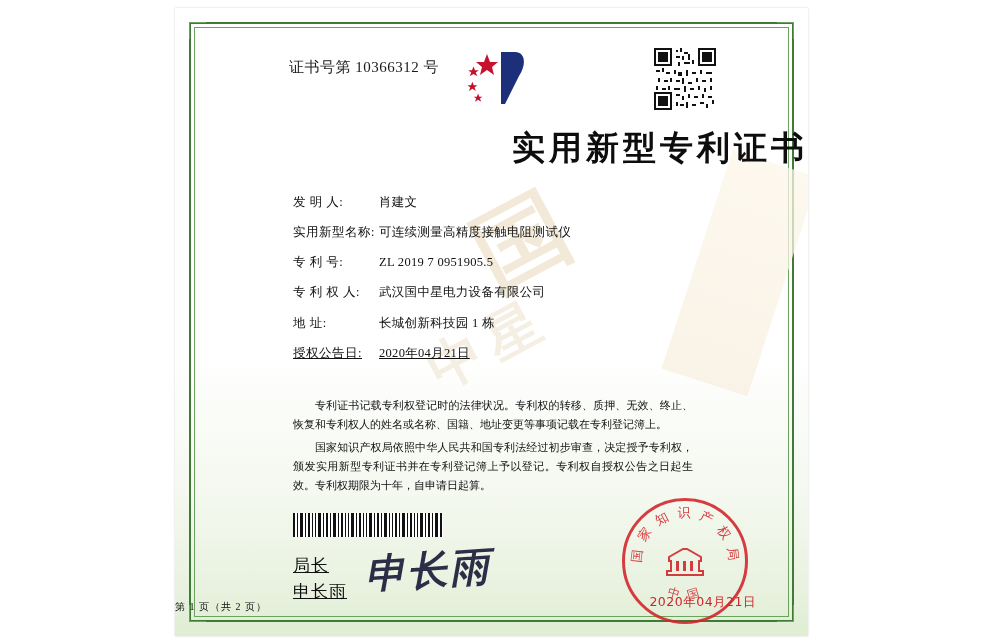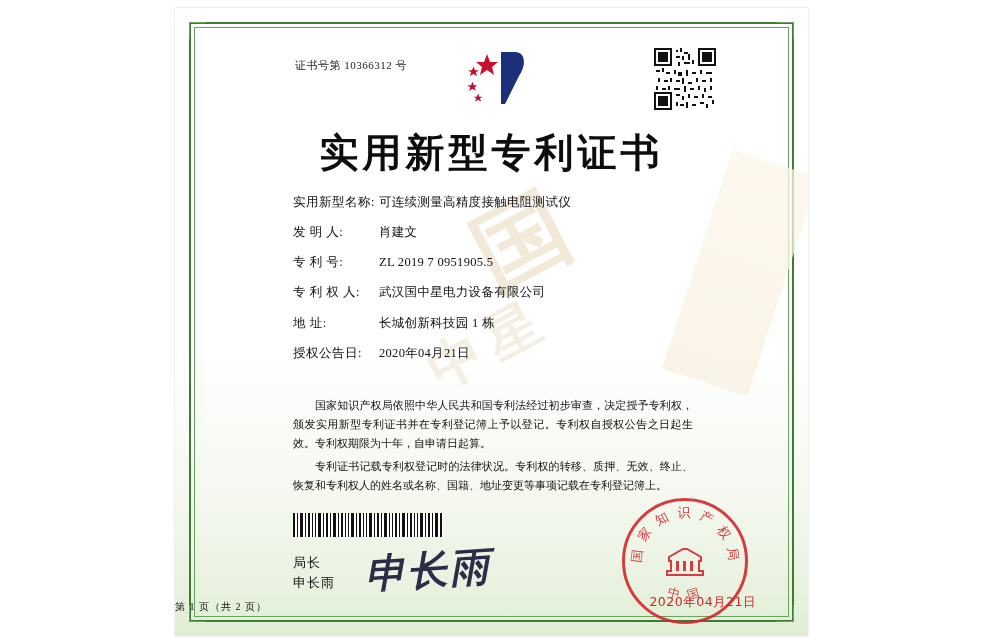--- a/index.html
+++ b/index.html
@@ -72,73 +72,73 @@
     left:520px;top:150px;
     width:90px;height:230px;
     background:linear-gradient(180deg,#fdf6e9,#f7efe0);
     transform:rotate(18deg);
     opacity:.75;
     pointer-events:none;
   }
 
   
   .cert-no{
-    position:absolute;left:120px;top:50px;
-    font-size:11px;color:#1a1a1a;letter-spacing:.5px;
+    position:absolute;left:114px;top:50px;
+    font-size:15px;color:#1a1a1a;letter-spacing:.5px;
   }
   .logo{
     position:absolute;left:282px;top:36px;width:80px;height:72px;
   }
   .qr{
     position:absolute;right:92px;top:40px;width:62px;height:62px;
   }
 
   .title{
     position:absolute;left:0;right:0;top:118px;
-    text-align:center;
-    font-size:39px;
+    text-align:right;
+    font-size:33px;
     letter-spacing:4px;
     font-weight:bold;
     color:#0d0d0d;
     font-family:"DejaVu Sans", sans-serif;
   }
 
   
   .fields{
     position:absolute;left:118px;top:185px;width:420px;
     font-size:12.5px;color:#111;line-height:1.45;
   }
   .row{display:flex;margin-bottom:12px;align-items:flex-start;}
   .row .lbl{
     width:86px;flex:0 0 86px;
     letter-spacing:.5px;
     white-space:nowrap;
   }
   .row .val{flex:1;letter-spacing:.3px;}
   .row .val .sub{display:block;}
-  .row-wide{display:flex;}
+  .row-wide{display:flex;text-decoration:underline;}
   .row-wide .left{display:flex;flex:0 0 268px;}
   .row-wide .right{display:flex;flex:1;}
 
   
   .paras{
     position:absolute;left:118px;top:388px;width:400px;
     font-size:11px;line-height:1.72;color:#111;text-align:justify;
   }
   .paras p{margin:0 0 4px 0;text-indent:2em;}
 
   
   .barcode{
     position:absolute;left:118px;top:505px;width:150px;height:24px;
   }
 
   
   .sig-label{
     position:absolute;left:118px;top:545px;
-    font-size:13px;line-height:1.55;color:#111;letter-spacing:1px;
+    font-size:17px;line-height:1.55;color:#111;letter-spacing:1px;text-decoration:underline;
   }
   .sig-script{
     position:absolute;left:190px;top:535px;
     font-size:40px;color:#1d1d3a;
     font-family:"DejaVu Serif", serif;
     font-style:italic;font-weight:bold;
     transform:rotate(-4deg);
     letter-spacing:2px;
     opacity:.92;
   }
@@ -259,27 +259,27 @@
           <rect x="29" y="26" width="1" height="2"></rect>
         </g>
       </svg>
     </div>
 
     <div class="title">实用新型专利证书</div>
 
     <div class="fields">
 
       <div class="row">
+        <span class="lbl">发 明 人:</span>
+        <span class="val">肖建文</span>
+      </div>
+
+      <div class="row">
         <span class="lbl">实用新型名称:</span>
         <span class="val">可连续测量高精度接触电阻测试仪</span>
-      </div>
-
-      <div class="row">
-        <span class="lbl">发 明 人:</span>
-        <span class="val">肖建文</span>
       </div>
 
       <div class="row">
         <span class="lbl">专 利 号:</span>
         <span class="val">ZL 2019 7 0951905.5</span>
       </div>
 
 
       <div class="row">
         <span class="lbl">专 利 权 人:</span>
@@ -298,22 +298,22 @@
           <span class="lbl">授权公告日:</span>
           <span class="val">2020年04月21日</span>
         </span>
         <span class="right">
         </span>
       </div>
 
     </div>
 
     <div class="paras">
+      <p>专利证书记载专利权登记时的法律状况。专利权的转移、质押、无效、终止、恢复和专利权人的姓名或名称、国籍、地址变更等事项记载在专利登记簿上。</p>
       <p>国家知识产权局依照中华人民共和国专利法经过初步审查，决定授予专利权，颁发实用新型专利证书并在专利登记簿上予以登记。专利权自授权公告之日起生效。专利权期限为十年，自申请日起算。</p>
-      <p>专利证书记载专利权登记时的法律状况。专利权的转移、质押、无效、终止、恢复和专利权人的姓名或名称、国籍、地址变更等事项记载在专利登记簿上。</p>
     </div>
 
     <div class="barcode">
       <svg width="150" height="24" viewBox="0 0 150 24" shape-rendering="crispEdges">
         <rect width="150" height="24" fill="#fff"></rect>
         <g fill="#111">
           <rect x="0" y="0" width="2" height="24"></rect>
             <rect x="4" y="0" width="1" height="24"></rect>
           <rect x="7" y="0" width="3" height="24"></rect>
             <rect x="12" y="0" width="1" height="24"></rect>

